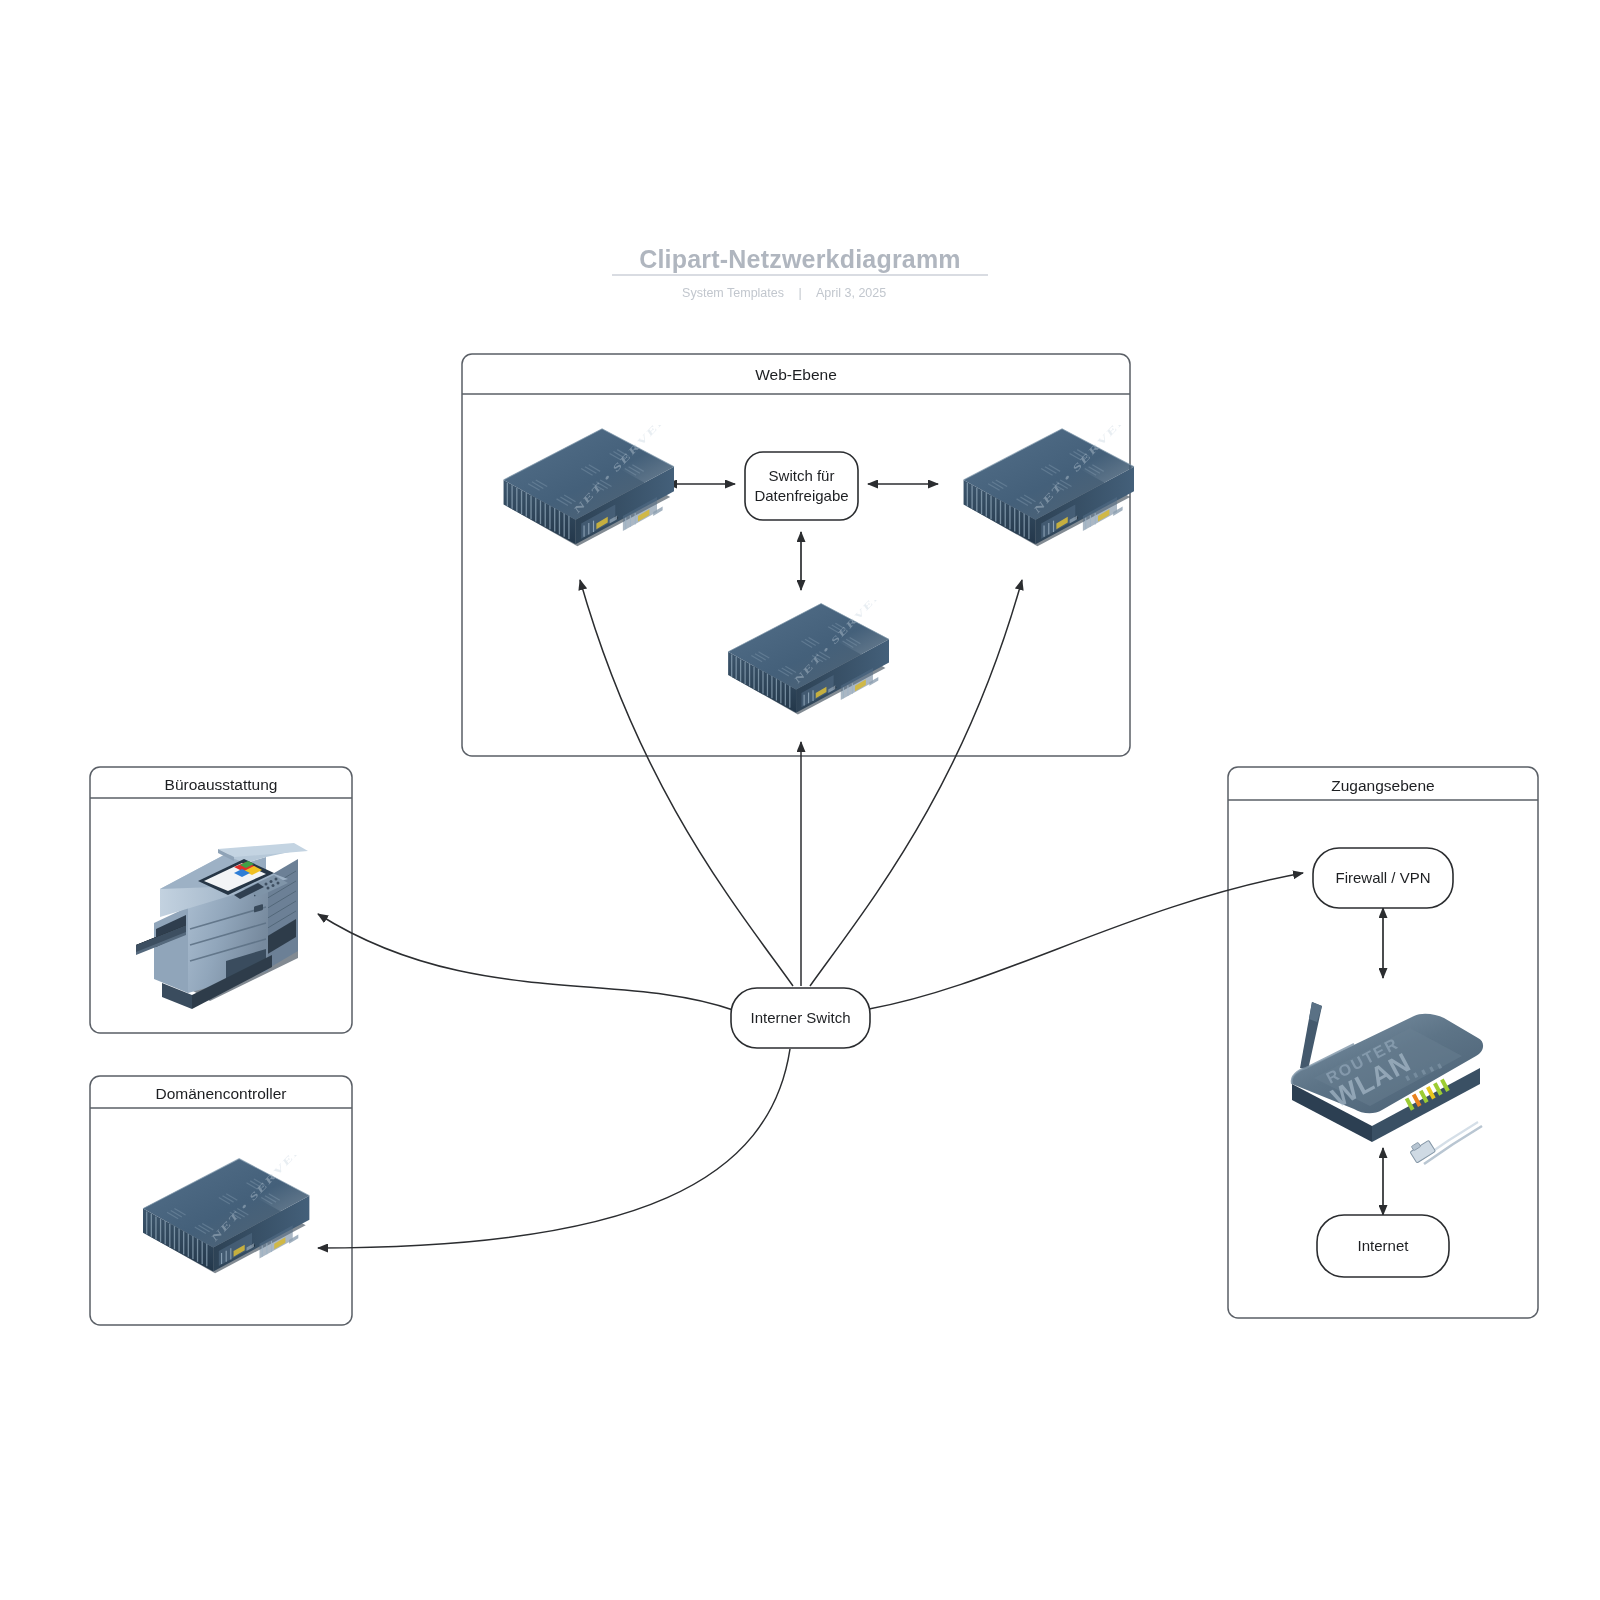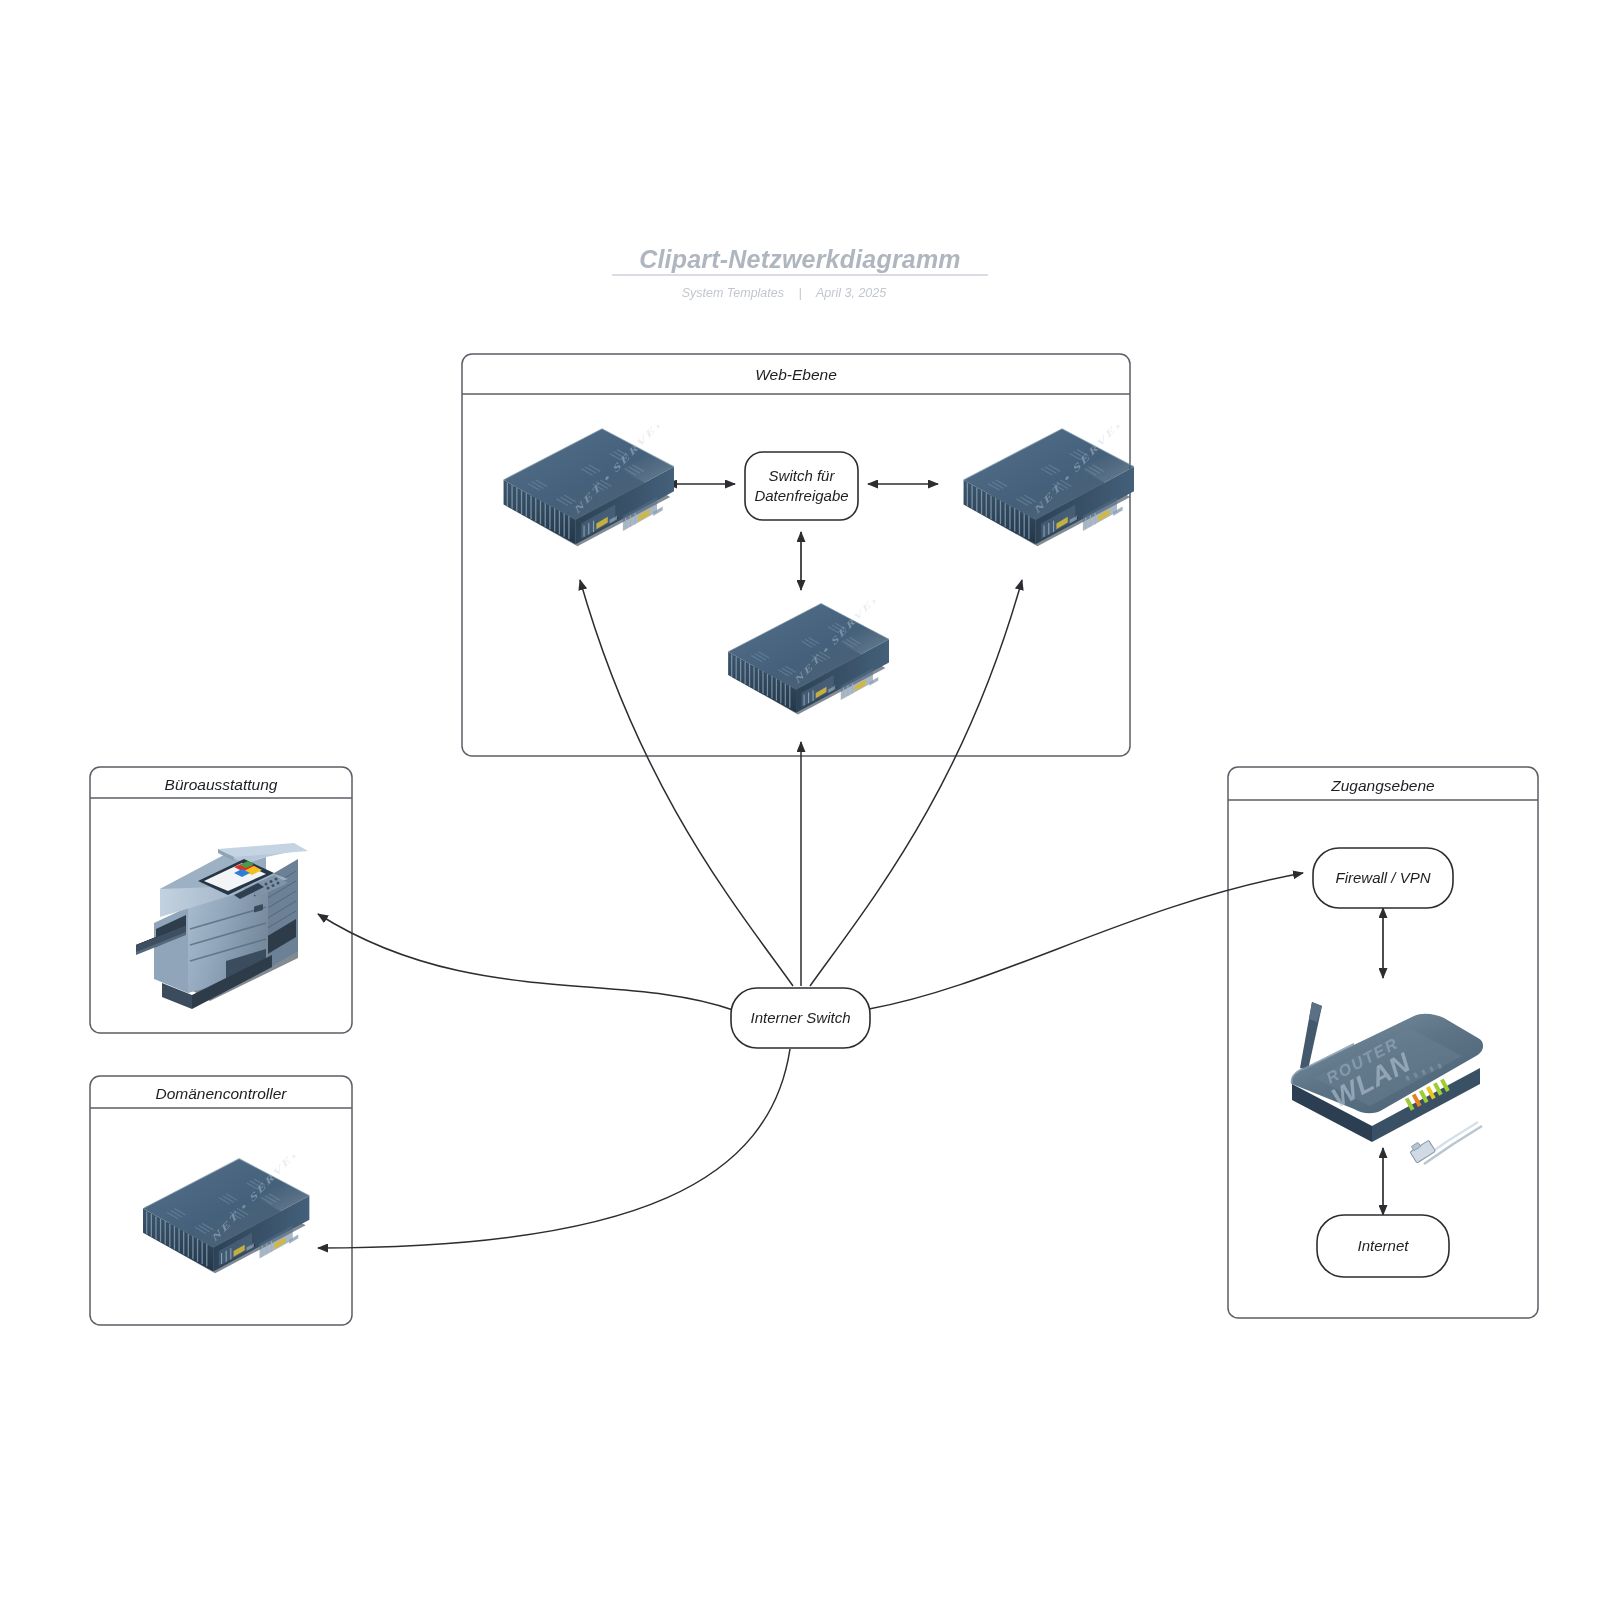--- a/index.html
+++ b/index.html
@@ -1,18 +1,18 @@
 <!DOCTYPE html>
 <html><head>
 <meta charset="utf-8">
 <style>
   html,body{margin:0;padding:0;background:#ffffff;}
   body{width:1600px;height:1600px;position:relative;overflow:hidden;
        font-family:"Liberation Sans","DejaVu Sans",sans-serif;}
-  #stage{position:absolute;left:0;top:0;width:1600px;height:1600px;font-style:italic;}
+  #stage{position:absolute;left:0;top:0;width:1600px;height:1600px;}
   svg.layer{position:absolute;left:0;top:0;width:1600px;height:1600px;}
   .ttl{font-family:"Liberation Sans","DejaVu Sans",sans-serif;font-weight:bold;
        font-size:25px;fill:#b0b6bf;letter-spacing:.2px;}
   .sub{font-family:"Liberation Sans","DejaVu Sans",sans-serif;font-size:12.5px;fill:#c2c7ce;}
   .rule{stroke:#ccd1d8;stroke-width:1.6;}
   .panel{fill:#ffffff;stroke:#5a5f66;stroke-width:1.5;}
   .panelhdr{stroke:#5a5f66;stroke-width:1.5;}
   .panel-title{font-size:15.5px;fill:#1d1f22;text-anchor:middle;
        font-family:"Liberation Sans","DejaVu Sans",sans-serif;}
   .node{fill:#ffffff;stroke:#2b2d30;stroke-width:1.6;}

